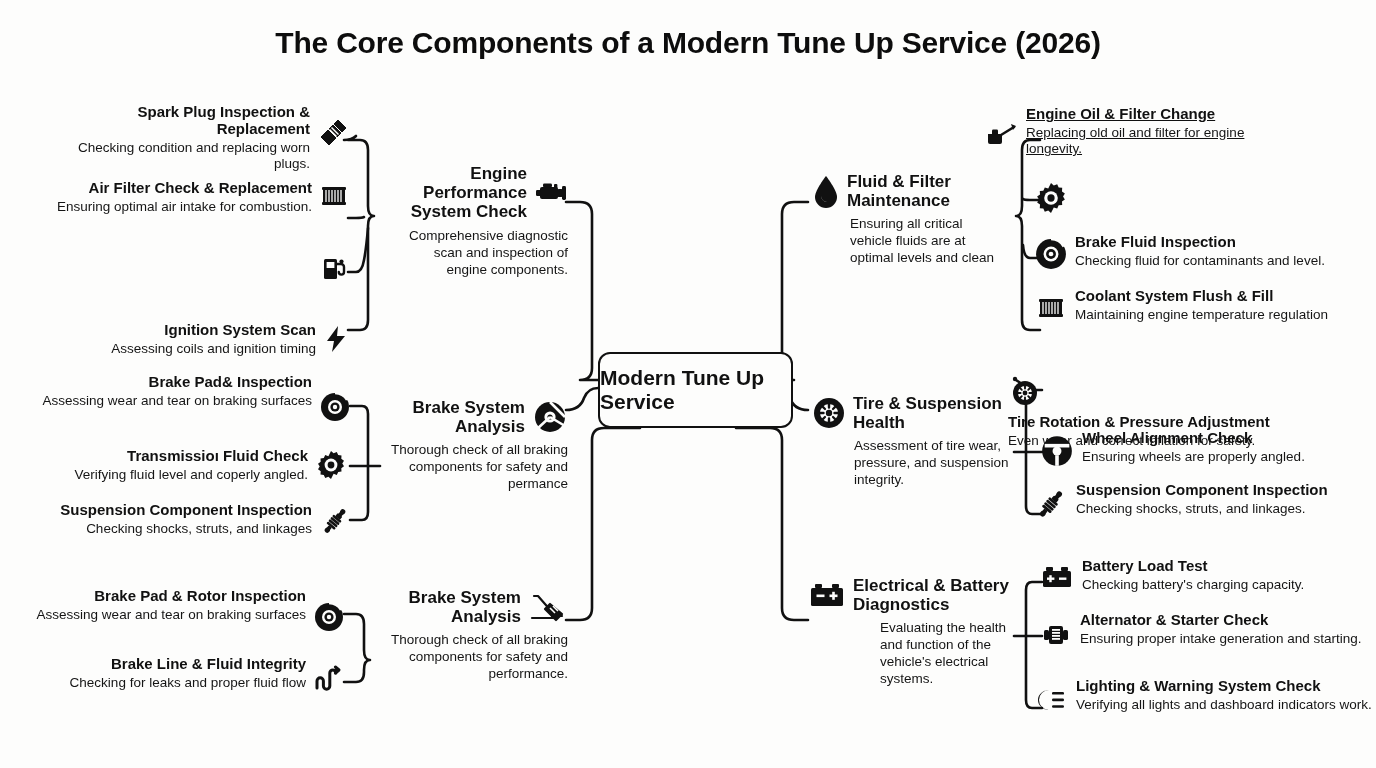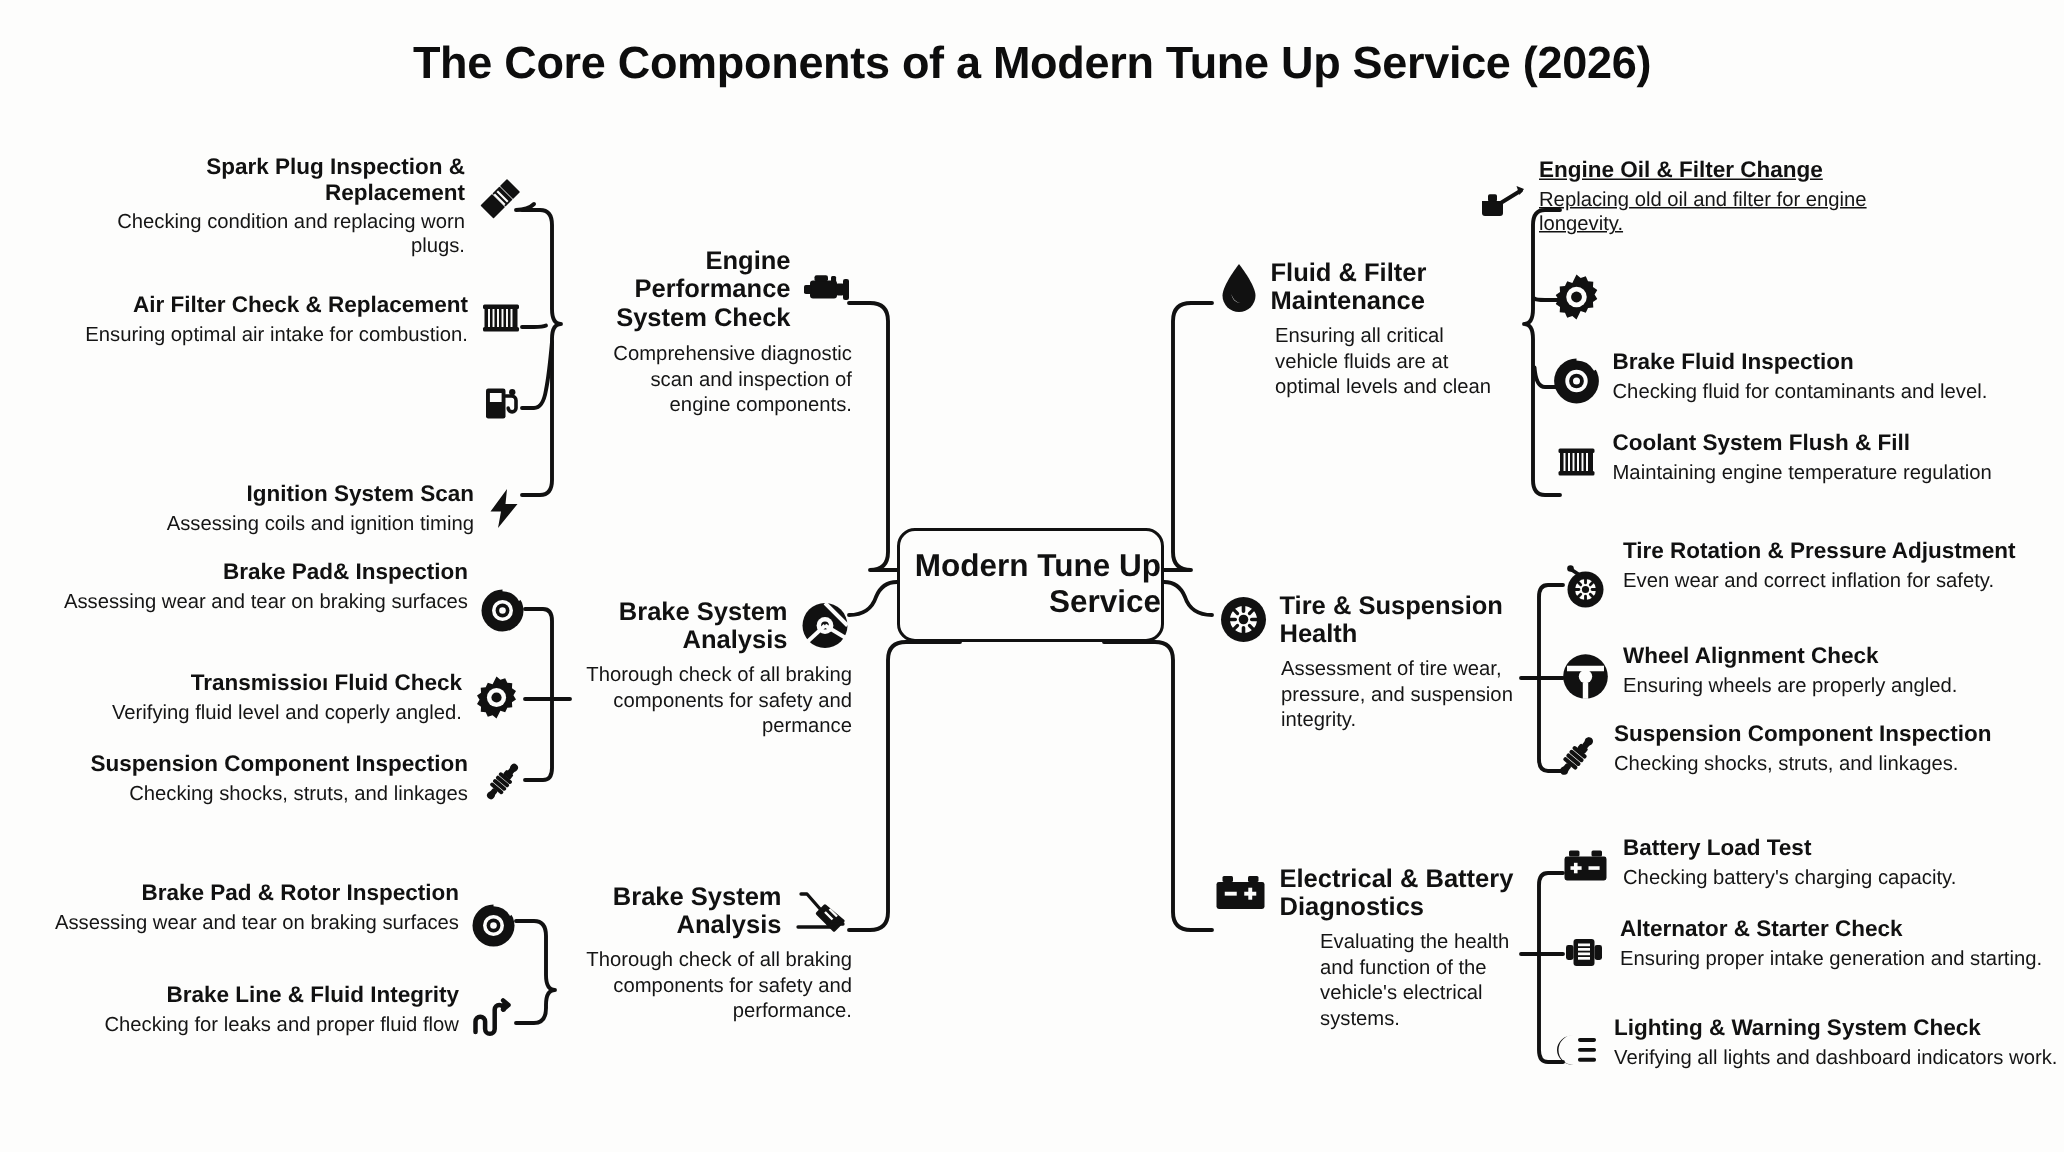--- a/index.html
+++ b/index.html
@@ -19,24 +19,24 @@
     text-align:center;
     font-size:30px;font-weight:bold;letter-spacing:-0.2px;
     color:#0d0d0d;
   }
 
   
   #wires{position:absolute;left:0;top:0;width:1376px;height:768px;pointer-events:none;}
 
   
   #center-node{
-    position:absolute;left:598px;top:352px;width:178px;height:76px;
+    position:absolute;left:598px;top:352px;width:195px;height:76px;
     border:2.5px solid #111;border-radius:12px;background:#fdfdfc;
     display:flex;align-items:center;justify-content:center;
-    text-align:right;line-height:1.15;
+    text-align:left;line-height:1.15;
     font-size:21px;font-weight:bold;
     box-sizing:border-box;
   }
 
   
   .branch{position:absolute;}
   .branch .b-head{display:flex;align-items:center;gap:7px;}
   .branch .b-title{font-size:17px;font-weight:bold;line-height:1.13;}
   .branch .b-desc{font-size:13.5px;line-height:1.26;margin-top:5px;color:#151515;}
 
@@ -231,21 +231,21 @@
         <path d="M20 2 L28 10 L24 14 L16 6 Z"></path>
         <path d="M15 7 L23 15 L19 19 L11 11 Z"></path>
         <path d="M10 12 L18 20 L11 27 L3 19 Z"></path>
         <path d="M13.5 9.5 L20.5 16.5" stroke="#fdfdfc" stroke-width="1.4"></path>
         <path d="M11.5 11.5 L18.5 18.5" stroke="#fdfdfc" stroke-width="1.4"></path>
       </g>
         </svg>
     </span>
   </div>
 
-  <div class="leaf left" style="left:18px;top:196px;width:330px;justify-content:space-between;">
+  <div class="leaf left" style="left:18px;top:180px;width:330px;justify-content:space-between;">
     <div class="l-txt" style="width:296px;">
       <div class="l-title">Air Filter Check &amp; Replacement</div>
       <div class="l-desc">Ensuring optimal air intake for combustion.</div>
     </div>
     <span class="ico" style="margin-top:2px;">
       <svg width="28" height="28" viewBox="0 0 28 28">
           <g fill="#111">
         <rect x="2" y="5" width="24" height="3" rx="1"></rect>
         <rect x="2" y="20" width="24" height="3" rx="1"></rect>
         <rect x="3" y="8" width="22" height="12"></rect>
@@ -429,21 +429,21 @@
         </g>
       </g>
         </svg>
     </span>
     <div class="l-txt" style="width:296px;">
       <div class="l-title">Coolant System Flush &amp; Fill</div>
       <div class="l-desc">Maintaining engine temperature regulation</div>
     </div>
   </div>
 
-  <div class="leaf right" style="left:1040px;top:360px;width:330px;">
+  <div class="leaf right" style="left:1008px;top:360px;width:330px;flex-direction:column;">
     <span class="ico" style="margin-top:14px;">
       <svg width="34" height="32" viewBox="0 0 32 32">
           <g fill="#111">
         <circle cx="16" cy="19" r="12"></circle>
         <circle cx="16" cy="19" r="7" fill="#fdfdfc"></circle>
         <circle cx="16" cy="19" r="2.4" fill="#111"></circle>
         <path d="M16 12 V14.6 M16 23.4 V26 M9 19 H11.6 M20.4 19 H23 M11 14 L12.8 15.8 M19.2 22.2 L21 24 M21 14 L19.2 15.8 M12.8 22.2 L11 24" stroke="#111" stroke-width="1.9" stroke-linecap="round"></path>
         <path d="M7 6 L13 10" stroke="#111" stroke-width="2.6" stroke-linecap="round" fill="none"></path>
         <circle cx="6" cy="5" r="2.2"></circle>
       </g>

